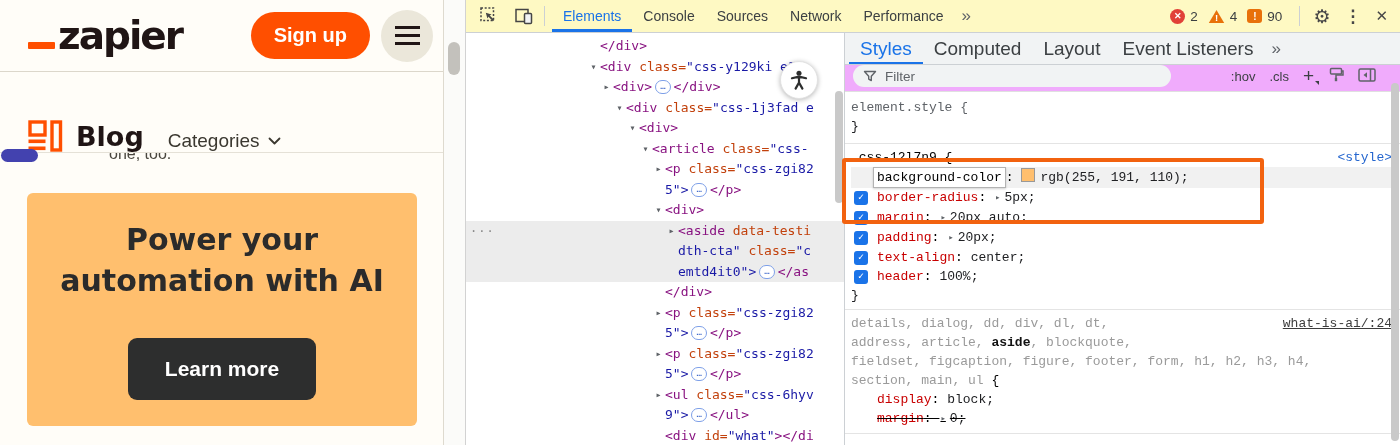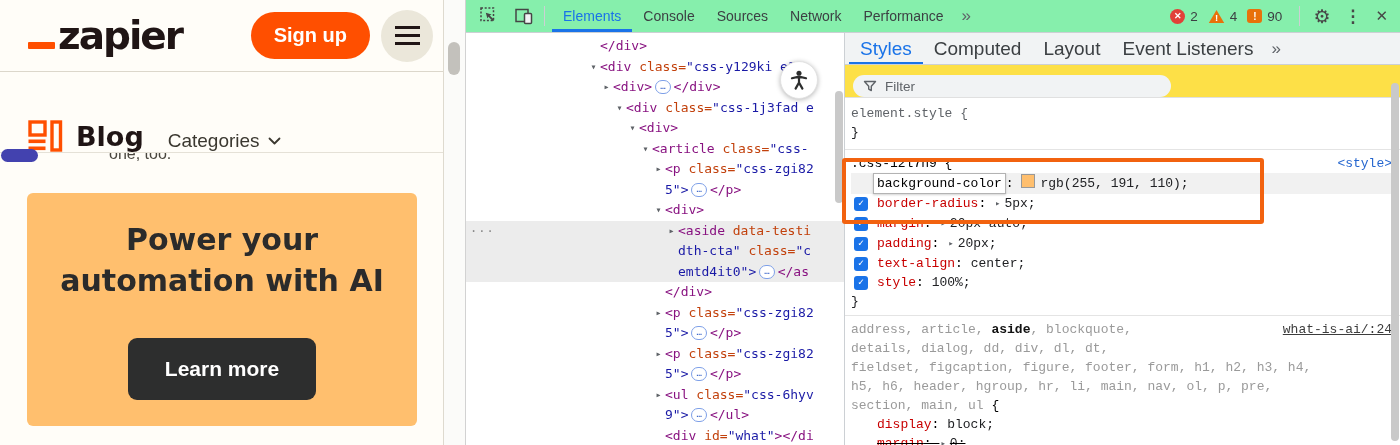--- a/index.html
+++ b/index.html
@@ -20,21 +20,21 @@
   .cliprow{position:absolute;top:0;left:0;right:0;height:12px;overflow:hidden;margin-left:24px;}
   .cliprow span{position:absolute;top:-8px;left:85px;font-size:16px;color:#4a473f;}
   .banner{position:absolute;left:27px;top:40px;width:390px;height:233px;background:#ffbf6e;border-radius:6px;text-align:center;padding:26px 28px;box-sizing:border-box;}
   .banner h2{margin:0;font-size:30px;line-height:41px;font-weight:bold;color:#2b2b2b;font-family:"DejaVu Sans",sans-serif;}
   .learn{margin-top:37px;display:inline-block;background:#2d2e2e;color:#fff;font-size:21px;font-weight:bold;padding:19px 37px;border-radius:9px;border:none;font-family:"Liberation Sans",sans-serif;cursor:pointer;}
   
   .pscroll{width:22px;box-sizing:border-box;background:#fbfbf9;border-right:1px solid #d2d2d2;position:relative;flex-shrink:0;}
   .pthumb{position:absolute;left:4px;top:42px;width:12px;height:33px;border-radius:6px;background:#c3c1bc;}
   
   .devtools{width:934px;display:flex;flex-direction:column;flex-shrink:0;}
-  .dtbar{height:33px;background:#86efac;border-bottom:1px solid #ccd0d4;display:flex;align-items:center;flex-shrink:0;box-sizing:border-box;padding-left:10px;}
+  .dtbar{height:33px;background:#fef9c3;border-bottom:1px solid #ccd0d4;display:flex;align-items:center;flex-shrink:0;box-sizing:border-box;padding-left:10px;}
   .ibtn{display:flex;align-items:center;justify-content:center;width:26px;height:26px;cursor:pointer;flex-shrink:0;}
   .vsep{width:1px;height:20px;background:#ccd0d4;margin:0 7px;flex-shrink:0;}
   .tabs{display:flex;height:100%;}
   .tab{display:flex;align-items:center;padding:0 11px;font-size:14px;color:#3c4043;border-bottom:3px solid transparent;border-top:3px solid transparent;box-sizing:border-box;cursor:pointer;white-space:nowrap;}
   .tab.active{color:#1a73e8;border-bottom-color:#1a73e8;}
   .chev{font-size:17px;color:#5f6368;padding:0 7px;cursor:pointer;}
   .badges{display:flex;align-items:center;margin-left:auto;}
   .errdot{width:15px;height:15px;border-radius:50%;background:#e14138;color:#fff;font-size:9px;font-weight:bold;display:flex;align-items:center;justify-content:center;cursor:pointer;}
   .issuebox{width:15px;height:14px;border-radius:3px;background:#e8710a;color:#fff;font-weight:bold;font-size:10px;display:flex;align-items:center;justify-content:center;cursor:pointer;}
   .cnt{font-size:13.5px;color:#3c4043;margin:0 10px 0 5px;}
@@ -51,21 +51,21 @@
   .tg{color:#881280;}.at{color:#c2410c;}.vl{color:#1a1aa6;}
   .ell{display:inline-block;border:1px solid #7ea0e8;background:#fff;color:#3b66c9;border-radius:8px;font-size:9px;line-height:8px;padding:1px 4px 3px;vertical-align:2px;margin:0 3px;cursor:pointer;}
   .gut{position:absolute;left:4px;top:0;color:#8a8a8a;font-size:12px;letter-spacing:1px;}
   .a11y{position:absolute;left:314px;top:28px;width:36px;height:36px;border-radius:50%;background:#fff;border:1px solid #e2e2e2;box-shadow:0 1px 5px rgba(0,0,0,.28);display:flex;align-items:center;justify-content:center;z-index:3;cursor:pointer;}
   .domscroll{position:absolute;right:1px;top:58px;width:8px;height:112px;border-radius:4px;background:#c9c9c9;z-index:4;cursor:pointer;}
   
   .stylespane{flex:1;display:flex;flex-direction:column;position:relative;min-width:0;background:#fff;}
   .subtabs{height:32px;background:#f1f3f4;border-bottom:1px solid #ccd0d4;display:flex;align-items:center;flex-shrink:0;box-sizing:border-box;padding-left:4px;}
   .stab{display:flex;align-items:center;height:100%;padding:0 11px;font-size:19px;color:#3c4043;border-bottom:2px solid transparent;border-top:2px solid transparent;box-sizing:border-box;cursor:pointer;white-space:nowrap;}
   .stab.active{color:#1a73e8;border-bottom-color:#1a73e8;}
-  .filterbar{height:33px;display:flex;align-items:flex-end;padding:0 8px;border-bottom:1px solid #e0e0e0;flex-shrink:0;background:#fde047;box-sizing:border-box;}
+  .filterbar{height:27px;display:flex;align-items:flex-start;padding:0 8px;border-bottom:1px solid #e0e0e0;flex-shrink:0;background:#f0abfc;box-sizing:border-box;}
   .fpill{width:318px;height:22px;border-radius:12px;background:#f1f3f4;display:flex;align-items:center;padding:0 10px;gap:8px;color:#5f6368;font-size:13.5px;cursor:text;box-sizing:border-box;}
   .ftools{display:flex;align-items:center;margin-left:auto;gap:14px;color:#3c4043;font-size:13px;margin-right:16px;}
   .ftools span{cursor:pointer;}
   .plus{font-size:19px;position:relative;}
   .plus::after{content:"";position:absolute;right:-5px;bottom:2px;border-left:4px solid transparent;border-top:4px solid #3c4043;}
   .stylesbody{flex:1;overflow:hidden;font-family:Liberation Mono, monospace;font-size:13px;position:relative;}
   .rule{position:relative;border-bottom:1px solid #e4e4e4;padding:4px 8px 4px 6px;line-height:19px;}
   .rule:first-child{padding-top:6px;padding-bottom:7px;}
   .sline{white-space:pre-wrap;}
   .sp{color:#5f6368;}.sd{color:#000000;}.sg{color:#9a9a9a;}.sm{color:#111;font-weight:bold;}
@@ -218,43 +218,61 @@
           <span class="stab">Event Listeners</span>
           <span class="chev">»</span>
         </div>
         <div class="filterbar">
           <div class="fpill">
             <svg width="14" height="14" viewBox="0 0 14 14">
               <path d="M1.5 2.5 h11 l-4.2 4.8 v4.3 l-2.6 -1.5 v-2.8 z" fill="none" stroke="#5f6368" stroke-width="1.4" stroke-linejoin="round"></path>
             </svg>
             <span>Filter</span>
           </div>
+          <div class="ftools">
+            <span>:hov</span>
+            <span>.cls</span>
+            <span class="plus">+</span>
+            <span>
+              <svg width="16" height="15" viewBox="0 0 16 15">
+                <rect x="2.5" y="1.5" width="11" height="5.5" rx="1" fill="none" stroke="#5f6368" stroke-width="1.5"></rect>
+                <path d="M13.5 4 h1.5 v4 H8 v3" fill="none" stroke="#5f6368" stroke-width="1.5"></path>
+                <rect x="6.8" y="10.8" width="2.4" height="3.4" fill="#5f6368"></rect>
+              </svg>
+            </span>
+            <span>
+              <svg width="18" height="14" viewBox="0 0 18 14">
+                <rect x="1" y="1" width="16" height="12" rx="1.5" fill="none" stroke="#5f6368" stroke-width="1.5"></rect>
+                <line x1="12.5" y1="1" x2="12.5" y2="13" stroke="#5f6368" stroke-width="1.5"></line>
+                <path d="M9 4.2 L5.5 7 L9 9.8 Z" fill="#5f6368"></path>
+              </svg>
+            </span>
+          </div>
         </div>
         <div class="stylesbody">
             <div class="rule">
               <div class="sline"><span class="sp">element.style {</span></div>
               <div class="rclose">}</div>
             </div>
             <div class="rule">
               <span class="rlink blue">&lt;style&gt;</span>
               <div class="sline"><span class="sd">.css-12l7n9 {</span></div>
               <div class="prop hl"><span class="ebox"><span class="sd">background-color</span></span><span class="sd">: </span><span class="sw" style="background: rgb(255, 191, 110);"></span><span class="pv">rgb(255, 191, 110);</span></div>
               <div class="prop"><span class="cb">✓</span><span class="pn">border-radius</span><span class="sd">: </span><span class="pa">▸</span><span class="pv">5px;</span></div>
               <div class="prop"><span class="cb">✓</span><span class="pn">margin</span><span class="sd">: </span><span class="pa">▸</span><span class="pv">20px auto;</span></div>
               <div class="prop"><span class="cb">✓</span><span class="pn">padding</span><span class="sd">: </span><span class="pa">▸</span><span class="pv">20px;</span></div>
               <div class="prop"><span class="cb">✓</span><span class="pn">text-align</span><span class="sd">: </span><span class="pv">center;</span></div>
-              <div class="prop"><span class="cb">✓</span><span class="pn">style</span><span class="sd">: </span><span class="pv">100%;</span></div>
+              <div class="prop"><span class="cb">✓</span><span class="pn">header</span><span class="sd">: </span><span class="pv">100%;</span></div>
               <div class="rclose">}</div>
             </div>
             <div class="rule">
               <span class="rlink src">what-is-ai/:24</span>
+              <div class="sline"><span class="sg">details, dialog, dd, div, dl, dt,</span></div>
               <div class="sline"><span class="sg">address, article, </span><span class="sm">aside</span><span class="sg">, blockquote,</span></div>
-              <div class="sline"><span class="sg">details, dialog, dd, div, dl, dt,</span></div>
               <div class="sline"><span class="sg">fieldset, figcaption, figure, footer, form, h1, h2, h3, h4,</span></div>
-              <div class="sline"><span class="sg">h5, h6, header, hgroup, hr, li, main, nav, ol, p, pre,</span></div>
               <div class="sline"><span class="sg">section, main, ul </span><span class="sd">{</span></div>
               <div class="prop"><span class="pn">display</span><span class="sd">: </span><span class="pv">block;</span></div>
               <div class="prop"><span class="strike"><span class="pn">margin</span><span class="sd">: </span><span class="pa">▸</span><span class="pv">0;</span></span></div>
             </div>
           </div>
         <div class="annot"></div>
         <div class="sscroll"></div>
       </div>
 
     </div>

